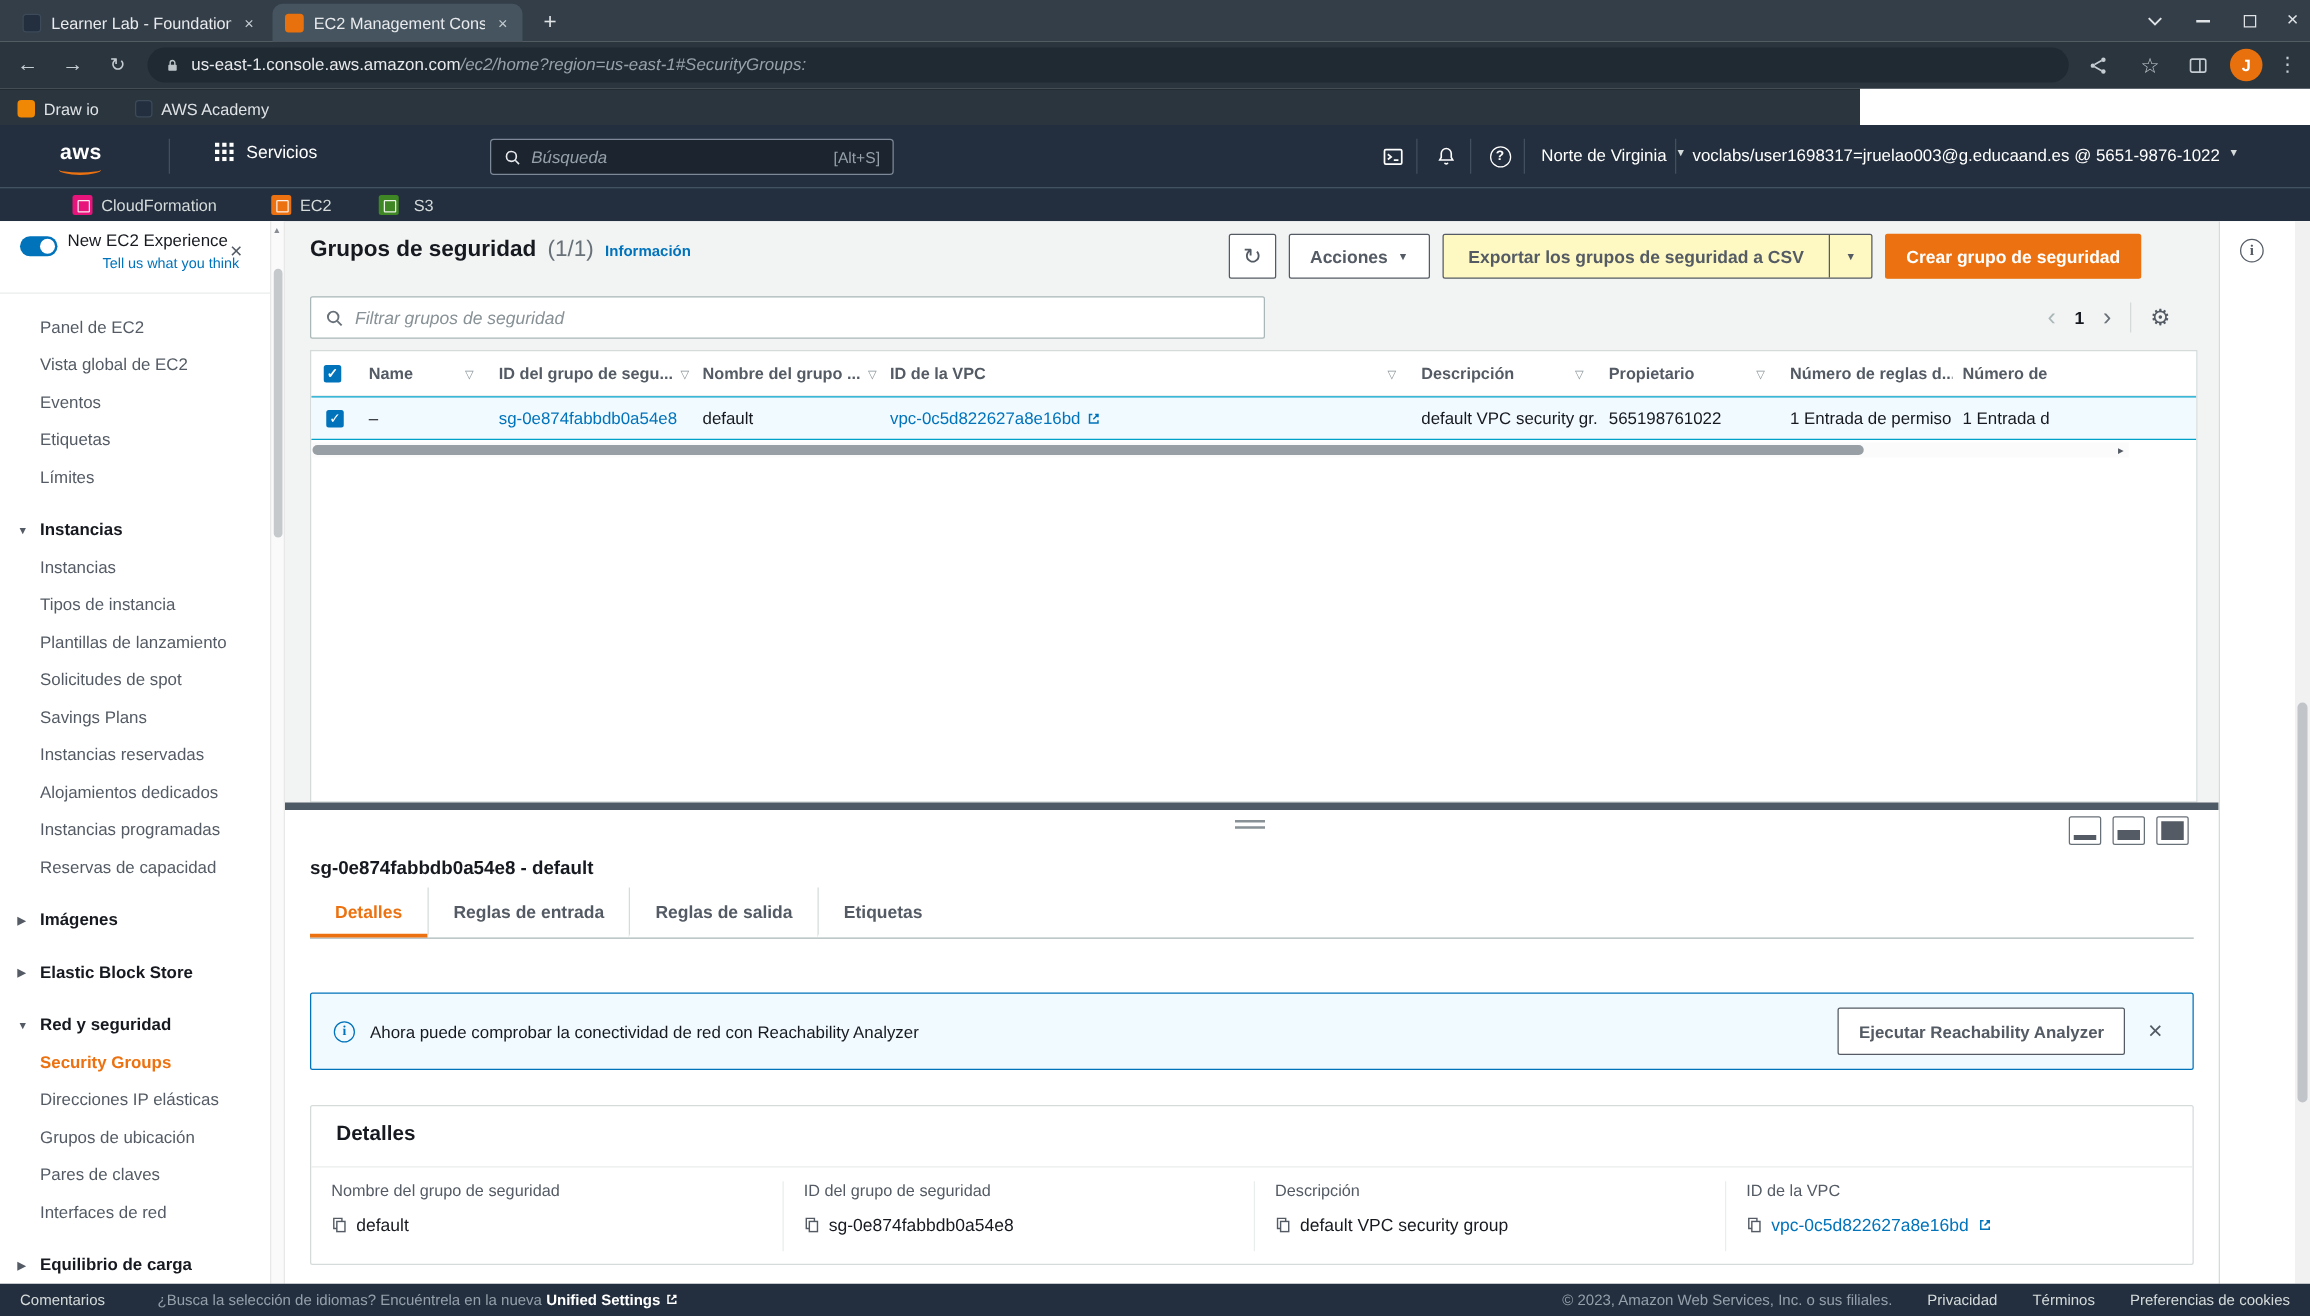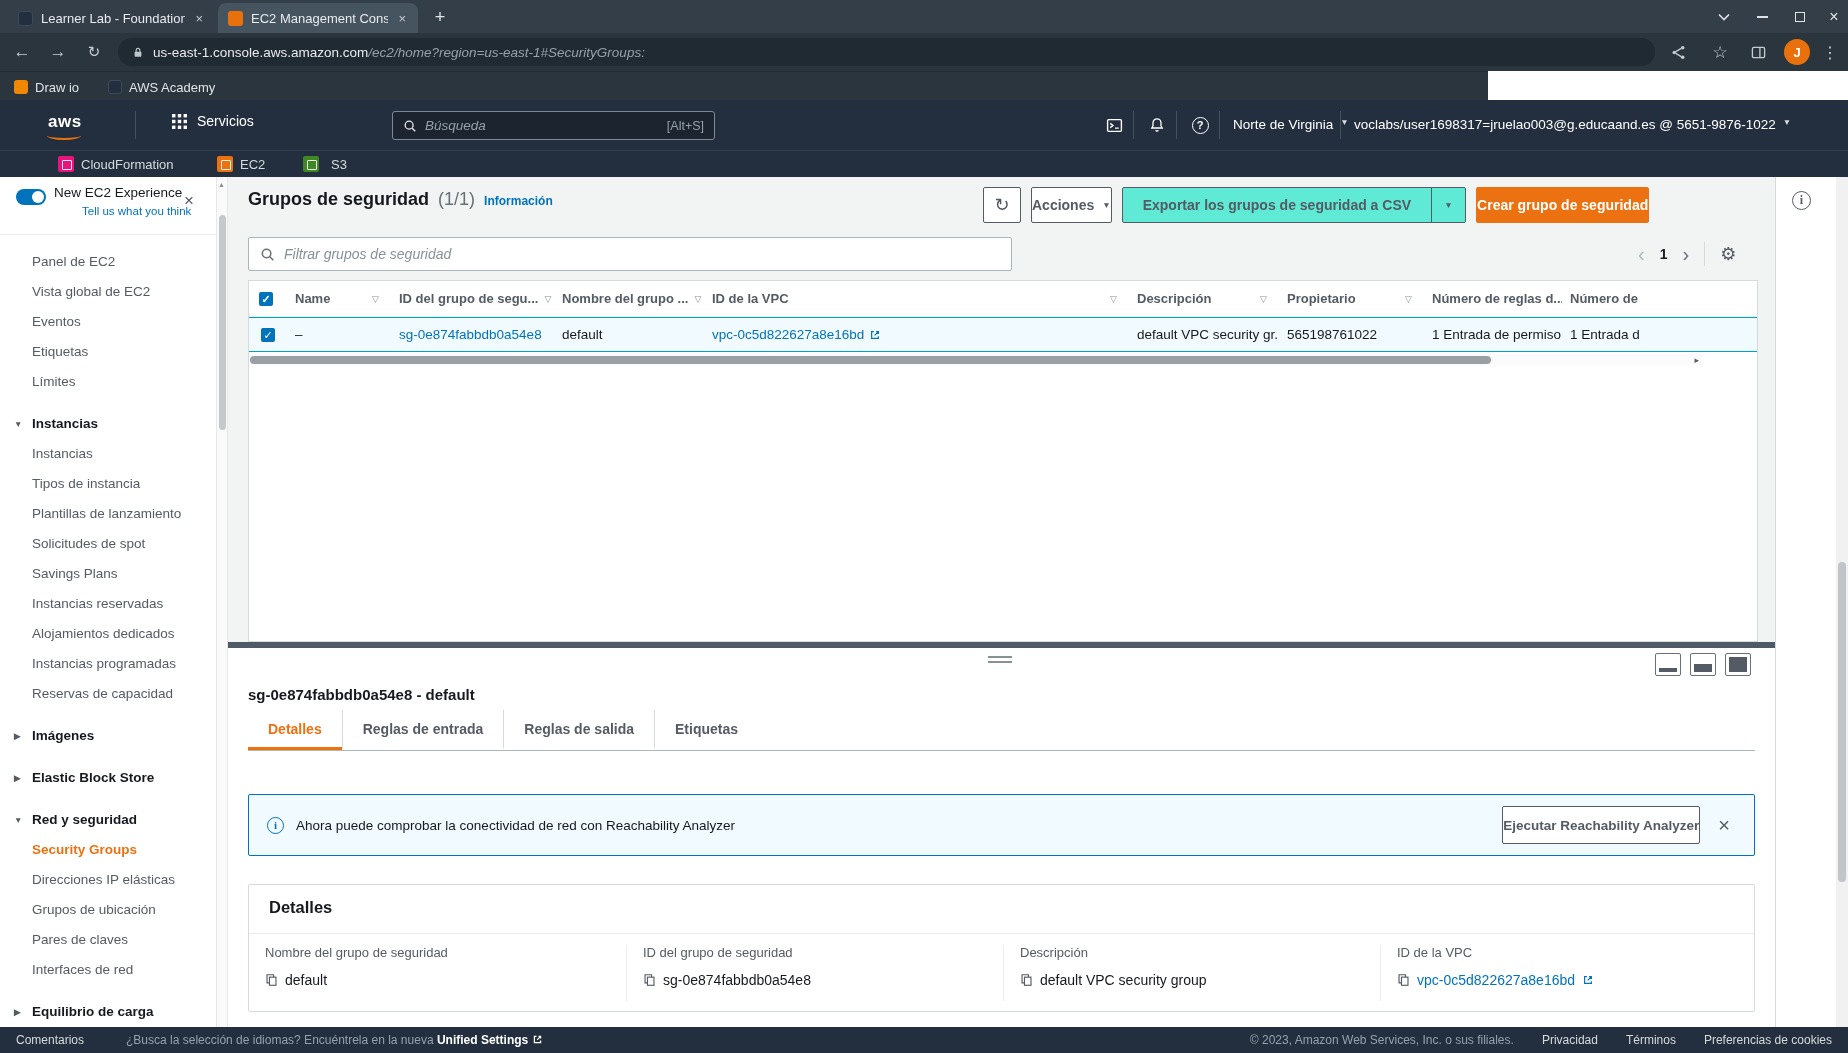--- a/index.html
+++ b/index.html
@@ -67,23 +67,23 @@
   .side-scroll { position:absolute; left:216px; top:0; width:12px; height:850px; background:#fafafa; border-left:1px solid #e8e8e8; border-right:1px solid #e8e8e8; }
   .side-thumb { position:absolute; left:2px; top:38px; width:7px; height:215px; background:#c6c9cc; border-radius:4px; }
   .side-up { position:absolute; left:1px; top:4px; font-size:7px; color:#878d93; }
 
   
   .pg-title { position:absolute; left:248px; top:189px; display:flex; align-items:baseline; gap:9px; }
   .pg-title h1 { font-size:18px; color:#16191f; font-weight:bold; }
   .pg-count { font-size:18px; color:#687078; font-weight:normal; }
   .pg-info { font-size:12px; color:#0073bb; font-weight:bold; }
   .btnrow { position:absolute; left:983px; top:187px; display:flex; gap:10px; }
-  .btn { height:36px; background:#fff; border:1px solid #545b64; border-radius:2px; display:flex; align-items:center; justify-content:center; font-size:14px; font-weight:bold; color:#545b64; padding:0 0; gap:8px; white-space:nowrap; }
+  .btn { height:36px; background:#fff; border:1px solid #545b64; border-radius:2px; display:flex; align-items:center; justify-content:center; font-size:14px; font-weight:bold; color:#545b64; padding:0 16px; gap:8px; white-space:nowrap; }
   .btn.icon-only { width:38px; padding:0; font-size:18px; font-weight:normal; }
-  .split { display:flex; height:36px; border:1px solid #545b64; border-radius:2px; background:#5eead4; }
+  .split { display:flex; height:36px; border:1px solid #545b64; border-radius:2px; background:#fef9c3; }
   .split .main-seg { display:flex; align-items:center; padding:0 20px; font-size:14px; font-weight:bold; color:#545b64; }
   .split .caret-seg { width:34px; display:flex; align-items:center; justify-content:center; border-left:1px solid #545b64; color:#545b64; }
   .btn.primary { background:#ec7211; border-color:#ec7211; color:#fff; }
 
   
   .filter { position:absolute; left:248px; top:237px; width:764px; height:34px; background:#fff; border:1px solid #aab7b8; border-radius:2px; display:flex; align-items:center; padding:0 11px; gap:9px; color:#687078; }
   .filter input { flex:1; border:none; outline:none; font-size:14px; font-family:"Liberation Sans",sans-serif; color:#16191f; background:transparent; }
   .filter input::placeholder { color:#879196; font-style:italic; }
   .pager { position:absolute; left:1638px; top:237px; height:34px; display:flex; align-items:center; gap:15px; }
   .pg-prev { color:#aab7b8; font-size:20px; }

